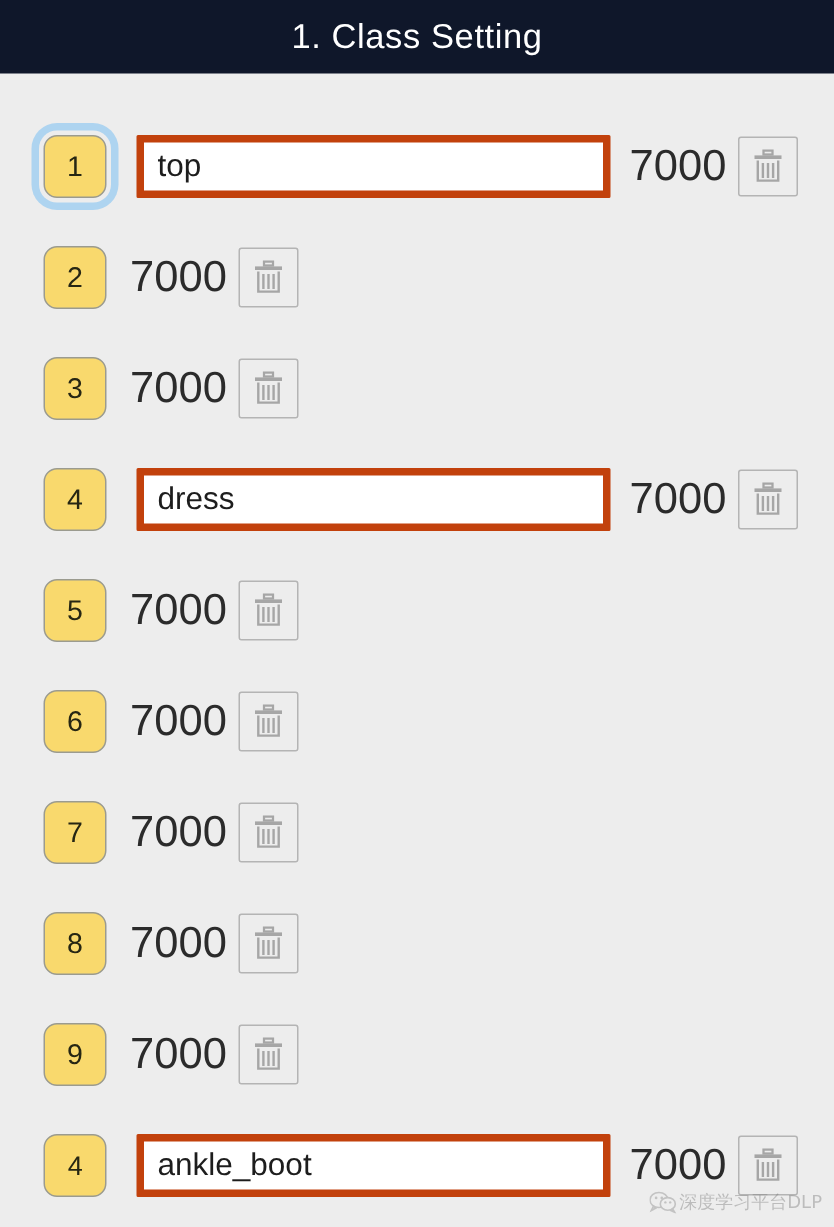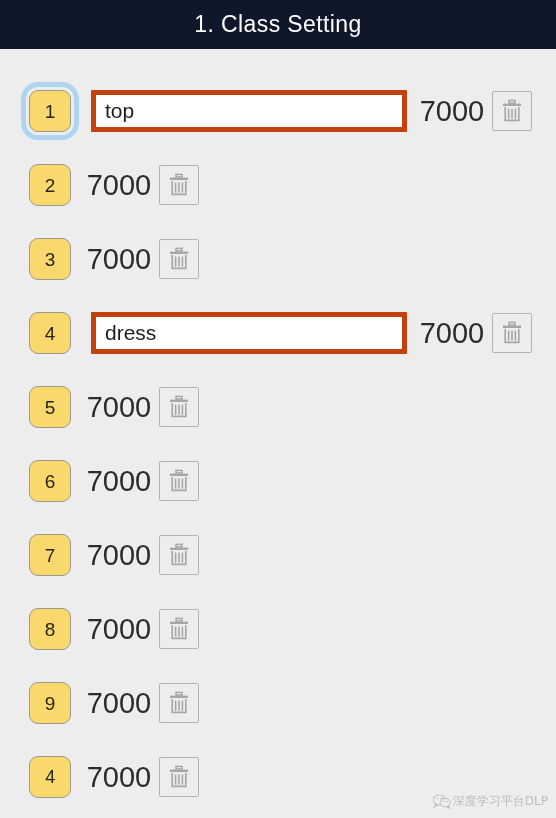--- a/index.html
+++ b/index.html
@@ -322,20 +322,21 @@
             <line x1="14.4" y1="9.6" x2="14.4" y2="19.6" stroke="#a6a6a6" stroke-width="1.6"></line>
           </svg>
         </button>
       </div>
       <div class="class-row">
         <div class="badge-wrap">
           <div class="badge wide-num">
             <span>4</span>
           </div>
         </div>
+        <input class="name-input" type="text" value="ankle_boot" style="">
         <div class="count">7000</div>
         <button class="delete-btn">
           <svg width="22" height="24" viewBox="0 0 22 24">
             <rect x="8" y="1.4" width="6" height="2.6" fill="none" stroke="#a6a6a6" stroke-width="1.5"></rect>
             <rect x="2" y="4.6" width="18" height="2.4" fill="#a6a6a6"></rect>
             <path d="M4.2 8 L4.2 21.4 L17.8 21.4 L17.8 8" fill="none" stroke="#a6a6a6" stroke-width="1.6"></path>
             <line x1="7.6" y1="9.6" x2="7.6" y2="19.6" stroke="#a6a6a6" stroke-width="1.6"></line>
             <line x1="11" y1="9.6" x2="11" y2="19.6" stroke="#a6a6a6" stroke-width="1.6"></line>
             <line x1="14.4" y1="9.6" x2="14.4" y2="19.6" stroke="#a6a6a6" stroke-width="1.6"></line>
           </svg>

